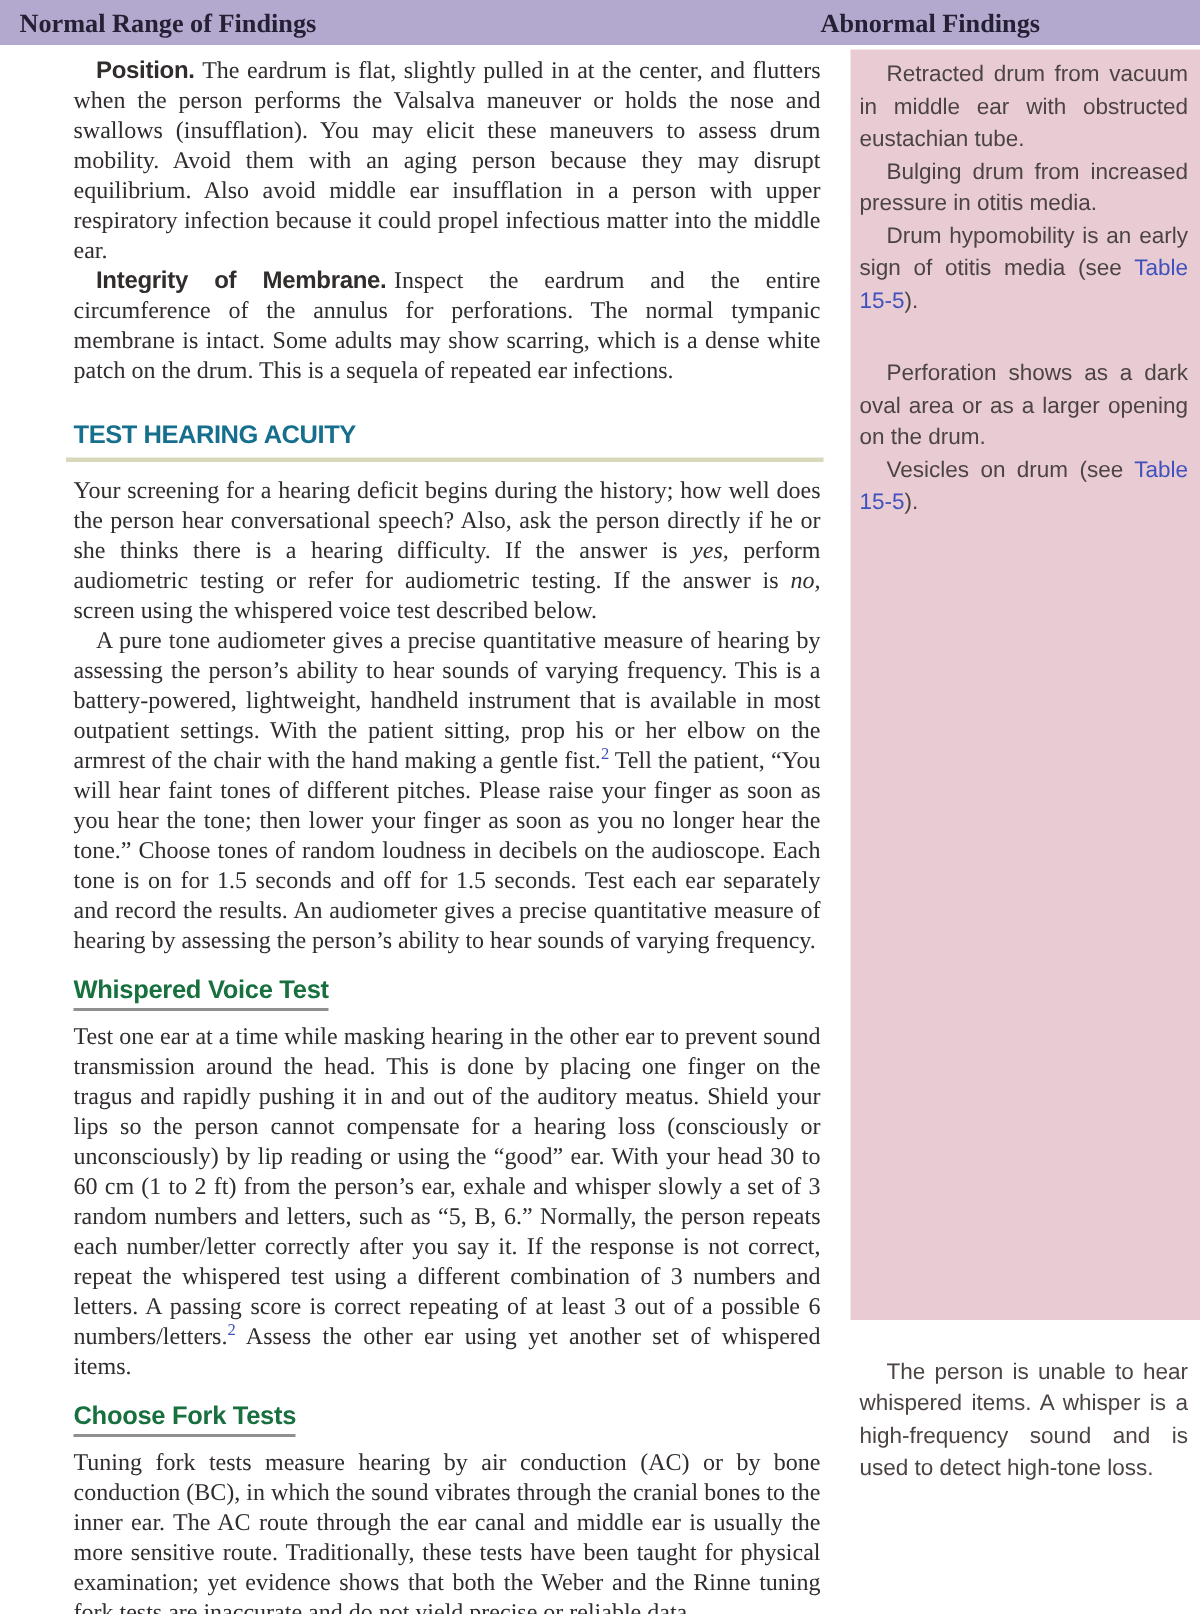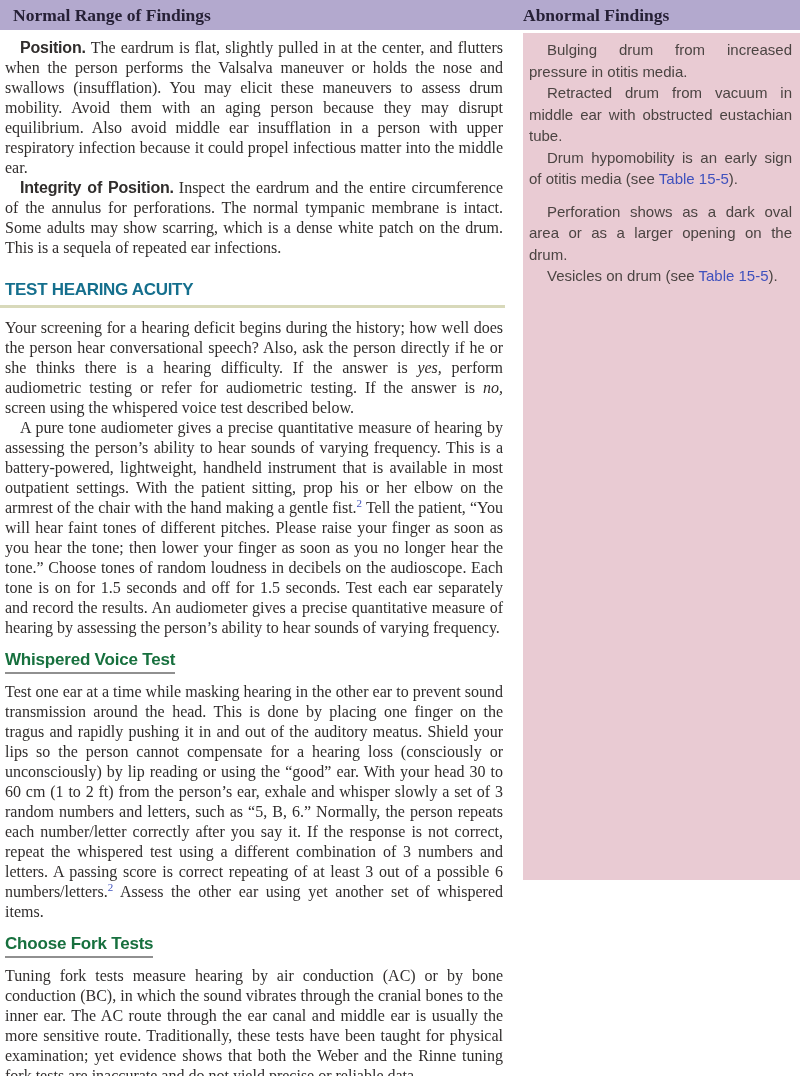--- a/index.html
+++ b/index.html
@@ -18,34 +18,36 @@
   
   .header-bar {
     display: flex;
     height: 30px;
     background: var(--header-bg);
     align-items: center;
     font-family: "Liberation Serif", "DejaVu Serif", serif;
     font-weight: bold;
     font-size: 17.5px;
     color: var(--header-text);
+    gap: 24px;
   }
   .header-left {
     width: 505px;
     padding-left: 13px;
     box-sizing: border-box;
     flex: none;
   }
   .header-right {
     padding-left: 18px;
   }
   
   .columns {
     display: flex;
     height: 850px;
+    padding-left: 44px;
   }
   .left-col {
     width: 505px;
     flex: none;
     box-sizing: border-box;
     padding: 8px 2px 0 5px;
     font-family: "Liberation Serif", "DejaVu Serif", serif;
     font-size: 16px;
     line-height: 20px;
     color: var(--serif-text);
@@ -104,21 +106,21 @@
   sup.ref {
     color: var(--blue-link);
     font-size: 11px;
     line-height: 0;
   }
   .tlink {
     color: var(--blue-link);
     cursor: pointer;
   }
   .r-para { text-indent: 18px; }
-  .mt-gap1 { margin-top: 11px; }
+  .mt-gap1 { margin-top: 27px; }
   .mt-gap2 { margin-top: 558px; }
 </style>
 </head>
 <body>
 
 <div class="page">
 
   <div class="header-bar">
     <div class="header-left">Normal Range of Findings</div>
     <div class="header-right">Abnormal Findings</div>
@@ -126,21 +128,21 @@
 
   <div class="columns">
 
     <div class="left-col">
 
       <p class="indent">
         <span class="lead">Position.</span><span>The eardrum is flat, slightly pulled in at the center, and flutters when the person performs the Valsalva maneuver or holds the nose and swallows (insufflation). You may elicit these maneuvers to assess drum mobility. Avoid them with an aging person because they may disrupt equilibrium. Also avoid middle ear insufflation in a person with upper respiratory infection because it could propel infectious matter into the middle ear.</span>
       </p>
 
       <p class="indent">
-        <span class="lead">Integrity of Position.</span><span>Inspect the eardrum and the entire circumference of the annulus for perforations. The normal tympanic membrane is intact. Some adults may show scarring, which is a dense white patch on the drum. This is a sequela of repeated ear infections.</span>
+        <span class="lead">Integrity of Membrane.</span><span>Inspect the eardrum and the entire circumference of the annulus for perforations. The normal tympanic membrane is intact. Some adults may show scarring, which is a dense white patch on the drum. This is a sequela of repeated ear infections.</span>
       </p>
 
       <h2 class="section-head">TEST HEARING ACUITY</h2>
       <div class="section-rule"></div>
 
       <p>
         <span>Your screening for a hearing deficit begins during the history; how well does the person hear conversational speech? Also, ask the person directly if he or she thinks there is a hearing difficulty. If the answer is </span><i>yes,</i><span> perform audiometric testing or refer for audiometric testing. If the answer is </span><i>no,</i><span> screen using the whispered voice test described below.</span>
       </p>
 
       <p class="indent">
@@ -158,30 +160,31 @@
       <p>
         <span>Tuning fork tests measure hearing by air conduction (AC) or by bone conduction (BC), in which the sound vibrates through the cranial bones to the inner ear. The AC route through the ear canal and middle ear is usually the more sensitive route. Traditionally, these tests have been taught for physical examination; yet evidence shows that both the Weber and the Rinne tuning fork tests are inaccurate and do not yield precise or reliable data.</span>
       </p>
 
     </div>
 
     <div class="gutter"></div>
 
     <div class="right-col">
 
+      <p class="r-para">Retracted drum from vacuum in middle ear with obstructed eustachian tube.</p>
+
       <p class="r-para">Bulging drum from increased pressure in otitis media.</p>
-
-      <p class="r-para">Retracted drum from vacuum in middle ear with obstructed eustachian tube.</p>
 
       <p class="r-para">
         <span>Drum hypomobility is an early sign of otitis media (see </span><span class="tlink">Table 15-5</span><span>).</span>
       </p>
 
       <p class="r-para mt-gap1">Perforation shows as a dark oval area or as a larger opening on the drum.</p>
 
       <p class="r-para">
         <span>Vesicles on drum (see </span><span class="tlink">Table 15-5</span><span>).</span>
       </p>
 
+      <p class="r-para mt-gap2">The person is unable to hear whispered items. A whisper is a high-frequency sound and is used to detect high-tone loss.</p>
 
     </div>
   </div>
 </div>
 
 </body></html>

